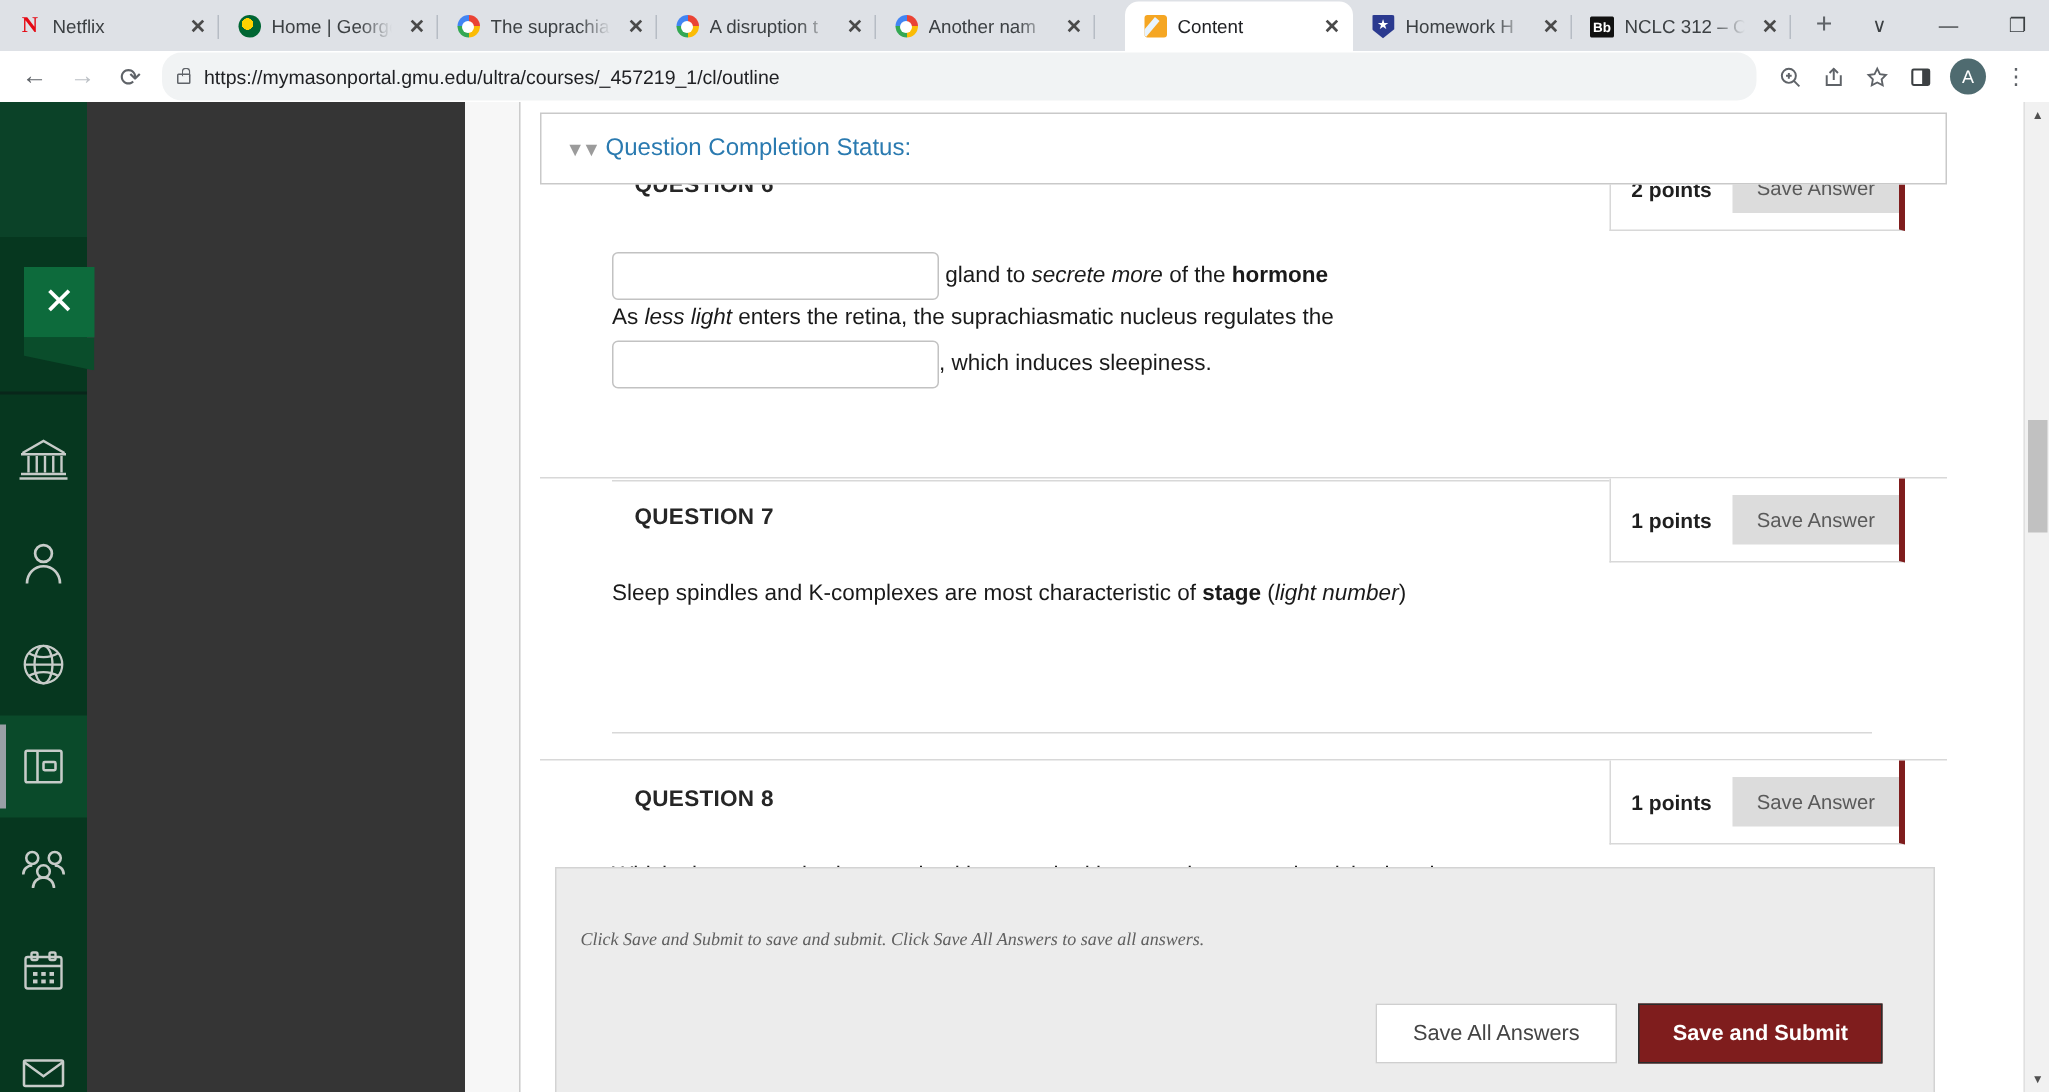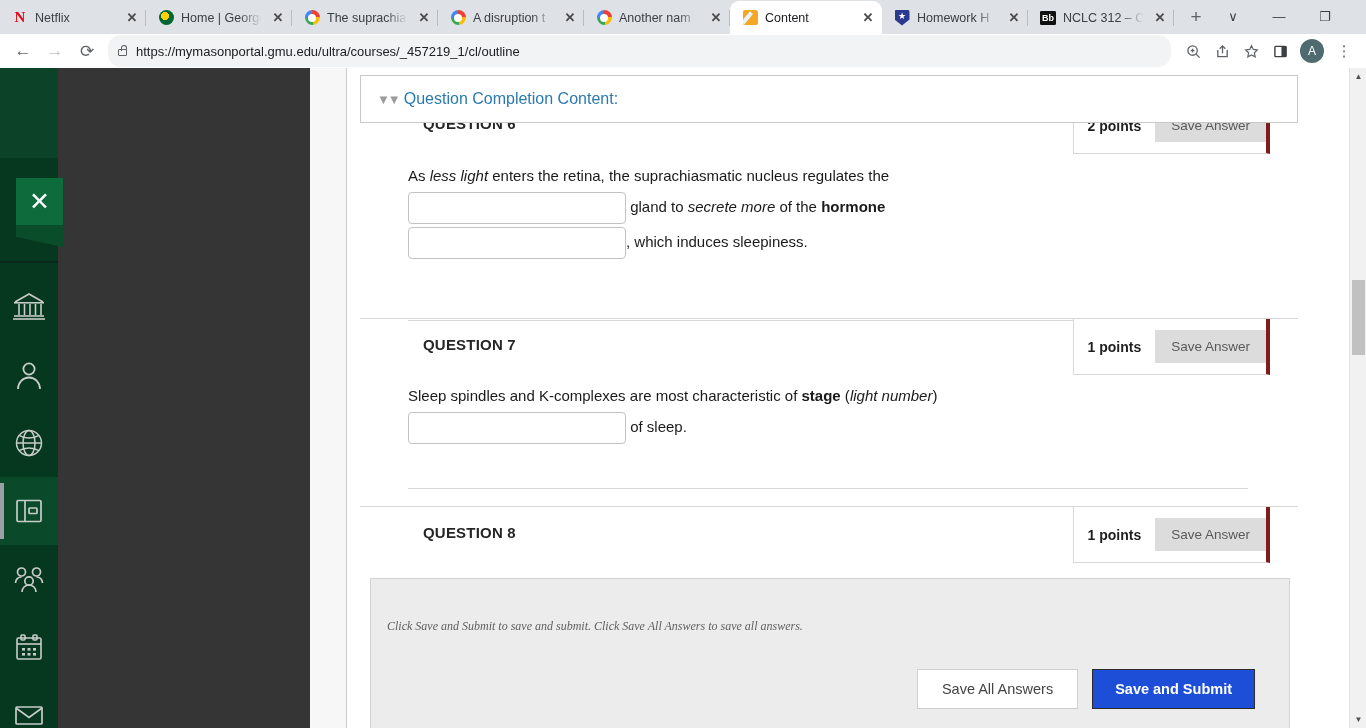--- a/index.html
+++ b/index.html
@@ -19,21 +19,21 @@
     position: relative; height: 33px; width: 146px;
     display: flex; align-items: center; gap: 7px;
     padding: 0 6px 0 12px; font-size: 12px; color: #3c4043;
     border-top-left-radius: 9px; border-top-right-radius: 9px;
   }
   .tab.inactive::after {
     content: ""; position: absolute; right: 0; top: 9px;
     height: 16px; width: 1px; background: #b6bcc4;
   }
   .tab.active {
-    background: #ffffff; color: #202124; width: 152px;
+    background: #ffffff; color: #202124; width: 152px; margin-left: 20px;
   }
   .tab-fav {
     width: 16px; height: 16px; flex: 0 0 16px;
     display: flex; align-items: center; justify-content: center;
     font-size: 11px; border-radius: 2px; overflow: hidden;
   }
   .tab-title {
     flex: 1 1 auto; white-space: nowrap; overflow: hidden;
     -webkit-mask-image: linear-gradient(to right, #000 72%, transparent 98%);
             mask-image: linear-gradient(to right, #000 72%, transparent 98%);
@@ -245,21 +245,21 @@
   }
   .submit-actions {
     position: absolute; right: 34px; top: 90px; display: flex; gap: 14px;
   }
   .btn-light {
     background: #fff; border: 1px solid #cfcfcf; color: #444;
     font-size: 14.5px; padding: 11px 24px; cursor: pointer;
     font-family: "Liberation Sans", sans-serif;
   }
   .btn-dark {
-    background: #1d4ed8; border: 1px solid #2b2b2b; color: #fff;
+    background: #7f1d1d; border: 1px solid #2b2b2b; color: #fff;
     font-size: 14.5px; font-weight: bold; padding: 11px 22px; cursor: pointer;
     font-family: "Liberation Sans", sans-serif;
   }
 
   
   .vscroll {
     position: absolute; right: 0; top: 0; width: 17px; height: 660px;
     background: #f1f1f1; border-left: 1px solid #e0e0e0;
   }
   .vs-arrow {
@@ -481,56 +481,53 @@
       <path d="M3 9l13 9.5L29 9"></path>
     </svg>
   </div>
 
   <div class="gutter"></div>
 
   <div class="content">
 
     <div class="qcs-bar">
       <span class="qcs-chevrons">▼▼</span>
-      <span class="qcs-link">Question Completion Content:</span>
+      <span class="qcs-link">Question Completion Status:</span>
     </div>
 
     <div class="qcard first" style="top:30px;">
       <div class="qhead">
         <div class="qtitle">QUESTION 6</div>
         <div class="qmeta">
           <span class="qpoints">2 points</span>
           <button class="save-answer">Save Answer</button>
         </div>
       </div>
       <div class="qbody">
-        <div><span>As </span><i>less light</i><span> enters the retina, the suprachiasmatic nucleus regulates the</span></div>
         <div style="margin-top:4px">
           <input class="blank" type="text" style=""><span> gland to </span><i>secrete more</i><span> of the </span><b>hormone</b>
         </div>
+        <div><span>As </span><i>less light</i><span> enters the retina, the suprachiasmatic nucleus regulates the</span></div>
         <div style="margin-top:3px">
           <input class="blank" type="text" style=""><span>, which induces sleepiness.</span>
         </div>
       </div>
       <div class="qrule" style="top:222px"></div>
     </div>
 
     <div class="qcard" style="top:250px;">
       <div class="qhead">
         <div class="qtitle">QUESTION 7</div>
         <div class="qmeta">
           <span class="qpoints">1 points</span>
           <button class="save-answer">Save Answer</button>
         </div>
       </div>
       <div class="qbody">
         <div><span>Sleep spindles and K-complexes are most characteristic of </span><b>stage</b><span> (</span><i>light number</i><span>)</span></div>
-        <div style="margin-top:4px">
-          <input class="blank" type="text" style=""><span> of sleep.</span>
-        </div>
       </div>
       <div class="qrule" style="top:170px"></div>
     </div>
 
     <div class="qcard" style="top:438px;">
       <div class="qhead">
         <div class="qtitle">QUESTION 8</div>
         <div class="qmeta">
           <span class="qpoints">1 points</span>
           <button class="save-answer">Save Answer</button>

